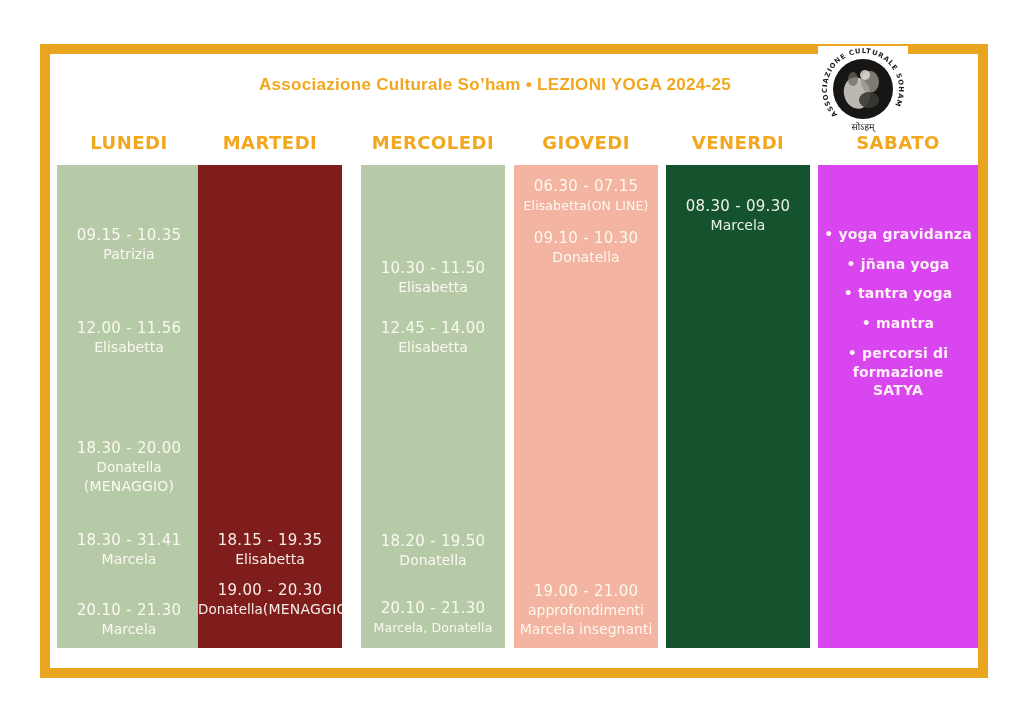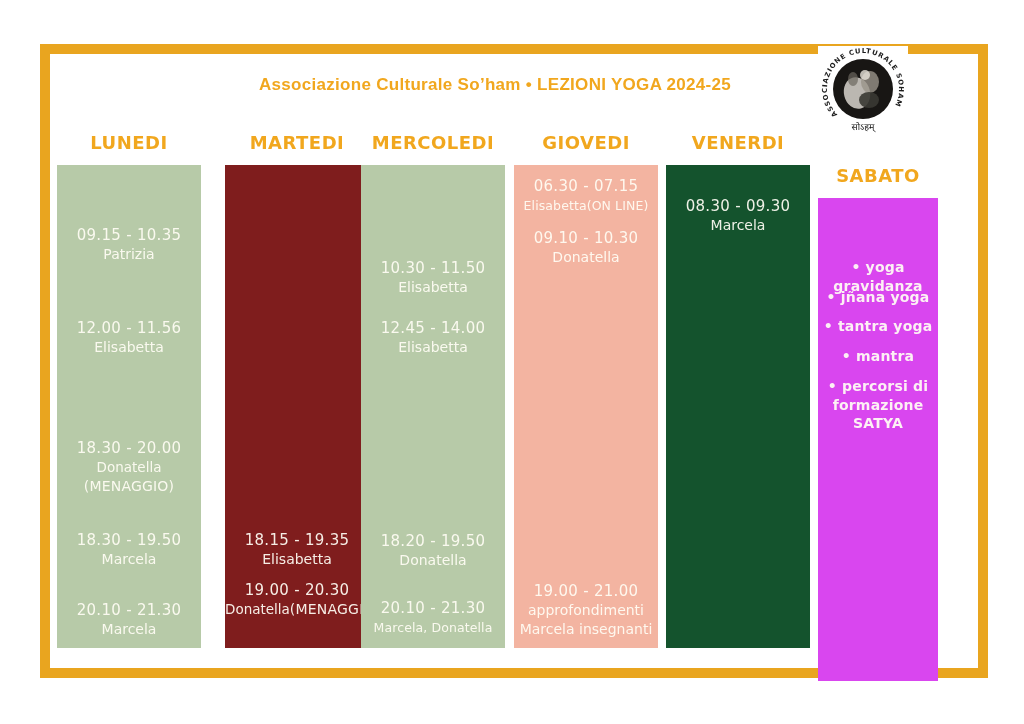--- a/index.html
+++ b/index.html
@@ -82,30 +82,30 @@
           </div>
           <div class="session" style="top: 153px;">
             <div class="t">12.00 - 11.56</div>
             <div class="n">Elisabetta</div>
           </div>
           <div class="session has-note" style="top: 273px;">
             <div class="t">18.30 - 20.00</div>
             <div class="n">Donatella<span class="note"> (MENAGGIO)</span></div>
           </div>
           <div class="session" style="top: 365px;">
-            <div class="t">18.30 - 19.50</div>
+            <div class="t">18.30 - 31.41</div>
             <div class="n">Marcela</div>
           </div>
           <div class="session" style="top: 435px;">
             <div class="t">20.10 - 21.30</div>
             <div class="n">Marcela</div>
           </div>
         </div>
       </div>
-      <div class="colwrap" style="left: 225px; width: 144px;">
+      <div class="colwrap" style="left: 198px; width: 144px;">
         <div class="day-header">MARTEDI</div>
         <div class="block" style="background: #7f1d1d;">
           <div class="session" style="top: 365px;">
             <div class="t">18.15 - 19.35</div>
             <div class="n">Elisabetta</div>
           </div>
           <div class="session has-note" style="top: 415px;">
             <div class="t">19.00 - 20.30</div>
             <div class="n">Donatella<span class="note">(MENAGGIO)</span></div>
           </div>
@@ -152,21 +152,21 @@
       </div>
       <div class="colwrap" style="left: 666px; width: 144px;">
         <div class="day-header">VENERDI</div>
         <div class="block" style="background: #14532d;">
           <div class="session" style="top: 31px;">
             <div class="t">08.30 - 09.30</div>
             <div class="n">Marcela</div>
           </div>
         </div>
       </div>
-      <div class="colwrap" style="left: 818px; width: 120px; margin-top: 33px;">
+      <div class="colwrap" style="left: 818px; width: 160px;">
         <div class="day-header">SABATO</div>
         <div class="block" style="background: #d946ef;">
           <div class="bullet" style="top: 60px;">
             <div>• yoga gravidanza</div>
           </div>
           <div class="bullet" style="top: 90px;">
             <div>• jñana yoga</div>
           </div>
           <div class="bullet" style="top: 119px;">
             <div>• tantra yoga</div>

